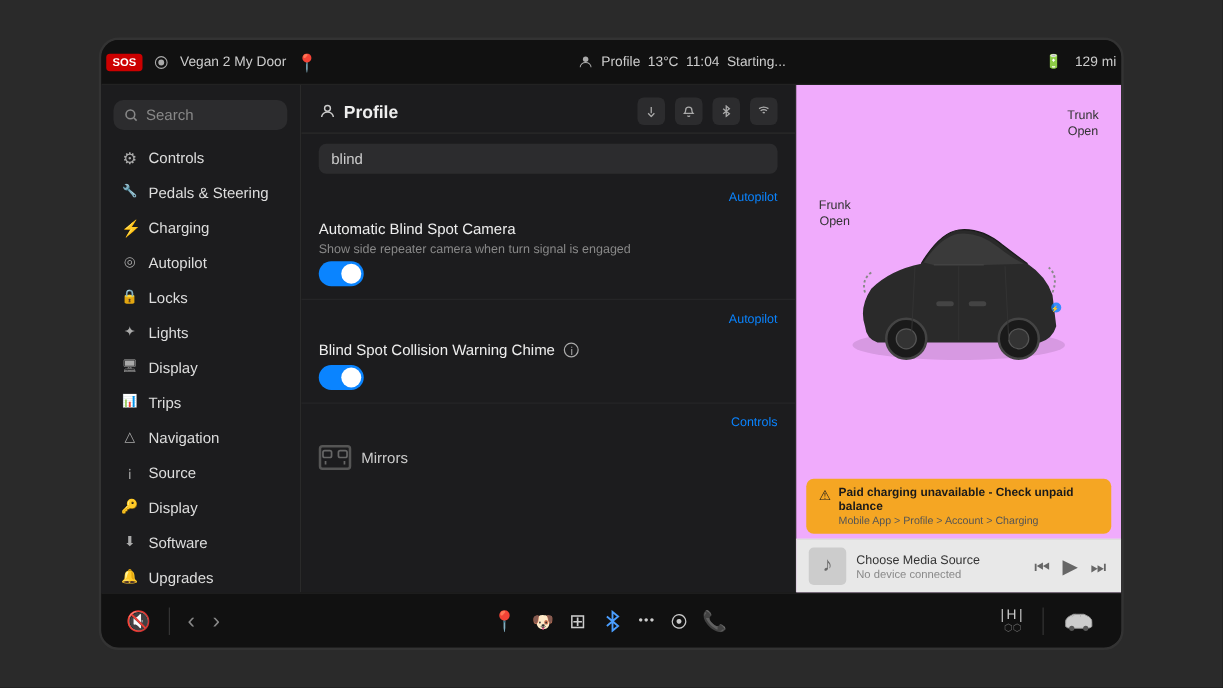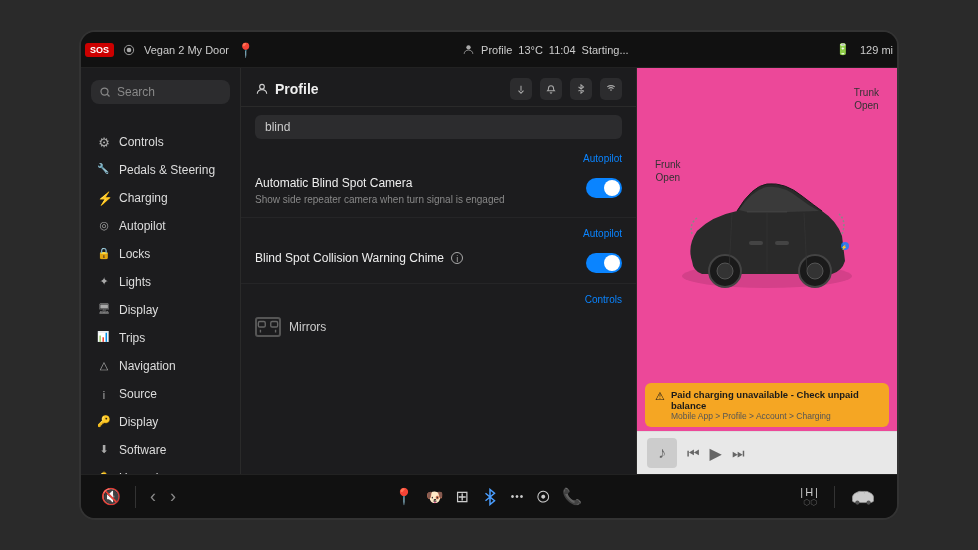--- a/index.html
+++ b/index.html
@@ -72,21 +72,21 @@
       width: 160px;
       background: #1c1c1e;
       display: flex;
       flex-direction: column;
       padding: 8px 0;
       border-right: 1px solid #2a2a2a;
       flex-shrink: 0;
       overflow-y: auto;
     }
     .search-box {
-      margin: 4px 10px 24px;
+      margin: 4px 10px 8px;
       background: #2c2c2e;
       border-radius: 8px;
       display: flex;
       align-items: center;
       padding: 5px 8px;
       gap: 6px;
     }
     .search-icon-svg {
       width: 12px;
       height: 12px;
@@ -177,20 +177,21 @@
       color: #0a84ff;
       text-align: right;
       padding: 2px 14px;
     }
     .setting-row {
       display: flex;
       align-items: flex-start;
       justify-content: space-between;
       padding: 10px 14px;
       border-bottom: 1px solid #252527;
+      flex-direction: column;
     }
     .setting-info {
       flex: 1;
       padding-right: 10px;
     }
     .setting-name {
       font-size: 12px;
       color: #eee;
       font-weight: 500;
       margin-bottom: 3px;
@@ -238,21 +239,21 @@
       color: #888;
       position: relative;
     }
     .mirrors-label {
       font-size: 12px;
       color: #ccc;
     }
     
     .right-panel {
       width: 260px;
-      background: #ec4899;
+      background: #f0abfc;
       display: flex;
       flex-direction: column;
       position: relative;
       flex-shrink: 0;
     }
     .car-viz {
       flex: 1;
       position: relative;
       display: flex;
       align-items: center;
@@ -596,20 +597,24 @@
         <div class="warning-text">
           <div class="warning-title">Paid charging unavailable - Check unpaid balance</div>
           <div class="warning-sub">Mobile App &gt; Profile &gt; Account &gt; Charging</div>
         </div>
       </div>
 
       <div class="media-bar">
         <div class="media-icon-area">
           <span style="font-size:16px;color:#666;">♪</span>
         </div>
+        <div class="media-info">
+          <div class="media-title">Choose Media Source</div>
+          <div class="media-sub">No device connected</div>
+        </div>
         <div class="media-controls">
           <span class="media-btn">⏮</span>
           <span class="media-btn" style="font-size:16px;">▶</span>
           <span class="media-btn">⏭</span>
         </div>
       </div>
     </div>
   </div>
 
   <div class="taskbar">

